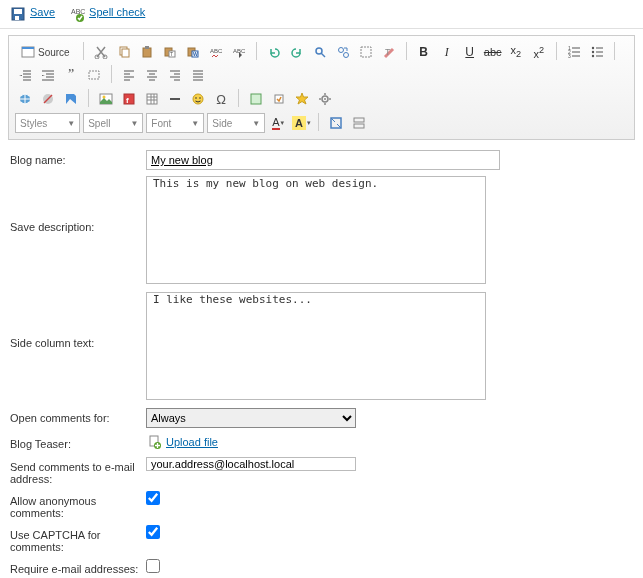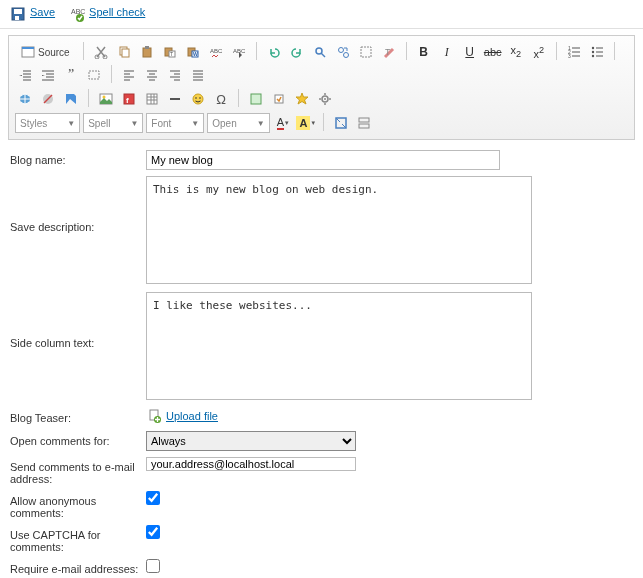--- a/index.html
+++ b/index.html
@@ -11,23 +11,23 @@
 .tb-row { display: flex; gap: 3px; flex-wrap: wrap; padding: 2px 0; }
 .tb-sep { width: 1px; height: 18px; background: #ccc; margin: 0 4px; }
 .tb-btn { width: 20px; height: 20px; display: inline-flex; align-items: center; justify-content: center; color: #555; cursor: pointer; border-radius: 2px; }
 .tb-dd { height: 20px; border: 1px solid #bbb; background: #fff; font-size: 10px; color: #888; padding: 0 4px; display: inline-flex; align-items: center; gap: 20px; }
 .tb-dd .caret { font-size: 8px; color: #777; }
 .src-btn { display: inline-flex; align-items: center; gap: 3px; padding: 2px 5px; border: 1px solid transparent; font-size: 10px; color: #444; }
 .form-area { padding: 10px 10px 10px 10px; }
 .row { display: flex; align-items: flex-start; margin-bottom: 6px; }
 .row .label { width: 136px; padding-top: 4px; color: #333; }
 .row .control { flex: 0 0 auto; }
-input[type=text].wide { width: 354px; height: 20px; border: 1px solid #bbb; padding: 2px 4px; font-size: 11px; }
+input[type=text].wide { width: 354px; height: 20px; border: 1px solid #bbb; padding: 2px 4px; font-size: 11px; text-decoration: underline; }
 input[type=text].med { width: 210px; height: 14px; border: 1px solid #bbb; padding: 2px 4px; font-size: 11px; }
-.textarea { width: 386px; height: 108px; border: 1px solid #bbb; padding: 6px 6px; font-size: 11px; color: #333; resize: none; }
+.textarea { width: 340px; height: 108px; border: 1px solid #bbb; padding: 0 6px; font-size: 11px; color: #333; resize: none; }
 .upload-link { color: #0066aa; text-decoration: underline; display: inline-flex; align-items: center; gap: 4px; }
 select.wide { width: 210px; height: 20px; border: 1px solid #888; font-size: 11px; }
 .checkbox { width: 14px; height: 14px; }
 svg { display: block; }
 .icon-color-highlight { background: #ffe873; padding:1px 3px; font-weight:bold; font-size:11px; color:#333; }
 </style>
 </head>
 <body>
 
 <div class="top-actions">
@@ -343,21 +343,21 @@
       </span>
     <span class="tb-dd">
         <span>Spell</span>
         <span class="caret">▼</span>
       </span>
     <span class="tb-dd">
         <span>Font</span>
         <span class="caret">▼</span>
       </span>
     <span class="tb-dd">
-        <span>Open</span>
+        <span>Side</span>
         <span class="caret">▼</span>
       </span>
     <span class="tb-btn">
         <span style="font-size:11px;color:#333;border-bottom:2px solid #c33">A</span>
         <span style="font-size:7px;color:#555;margin-left:1px">▾</span>
       </span>
     <span class="tb-btn">
         <span class="icon-color-highlight">A</span>
         <span style="font-size:7px;color:#555;margin-left:1px">▾</span>
       </span>
@@ -385,44 +385,44 @@
   </div>
 
   <div class="row">
     <div class="label" style="padding-top:45px">Save description:</div>
     <div class="control"><textarea class="textarea" style="">This is my new blog on web design.</textarea></div>
   </div>
 
   <div class="row">
     <div class="label" style="padding-top:45px">Side column text:</div>
     <div class="control"><textarea class="textarea" style="">I like these websites...</textarea></div>
+  </div>
+
+  <div class="row">
+    <div class="label">Open comments for:</div>
+    <div class="control"><select class="wide"><option>Always</option></select></div>
   </div>
 
   <div class="row">
     <div class="label">Blog Teaser:</div>
     <div class="control">
       <a href="#" class="upload-link">
         <span class="icon16">
           <svg width="14" height="14" viewBox="0 0 14 14">
               <rect x="3" y="1" width="8" height="10" fill="#fff" stroke="#888"></rect>
               <circle cx="10.5" cy="10.5" r="3.5" fill="#5aa02c"></circle>
               <path d="M10.5 8 L10.5 13 M8 10.5 L13 10.5" stroke="#fff" stroke-width="1.3"></path>
             </svg>
         </span>
         <span>Upload file</span>
       </a>
     </div>
   </div>
 
   <div class="row">
-    <div class="label">Open comments for:</div>
-    <div class="control"><select class="wide"><option>Always</option></select></div>
-  </div>
-
-  <div class="row">
     <div class="label" style="width:136px">Send comments to e-mail address:</div>
     <div class="control"><input type="text" class="med" value="your.address@localhost.local" style=""></div>
   </div>
 
   <div class="row">
     <div class="label">Allow anonymous comments:</div>
     <div class="control"><input type="checkbox" class="checkbox" checked="" style=""></div>
   </div>
 
   <div class="row">

